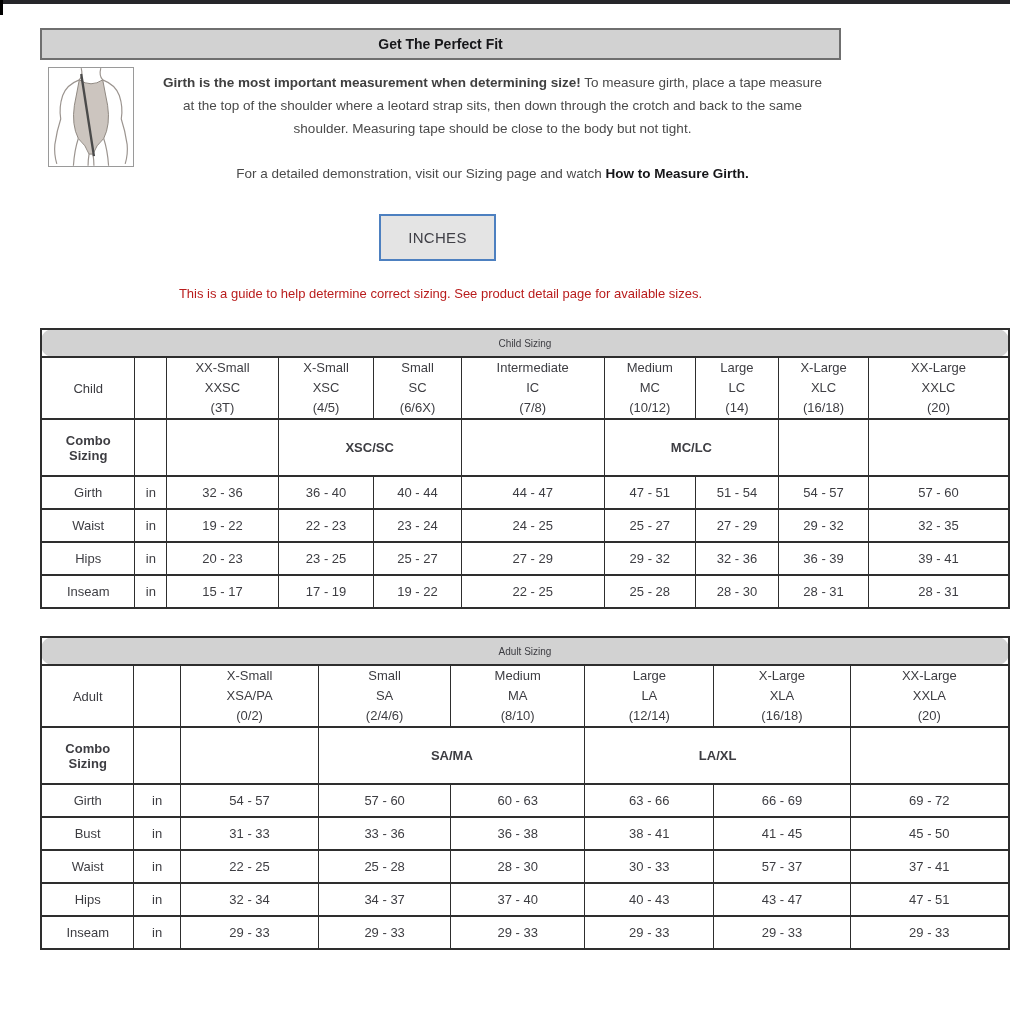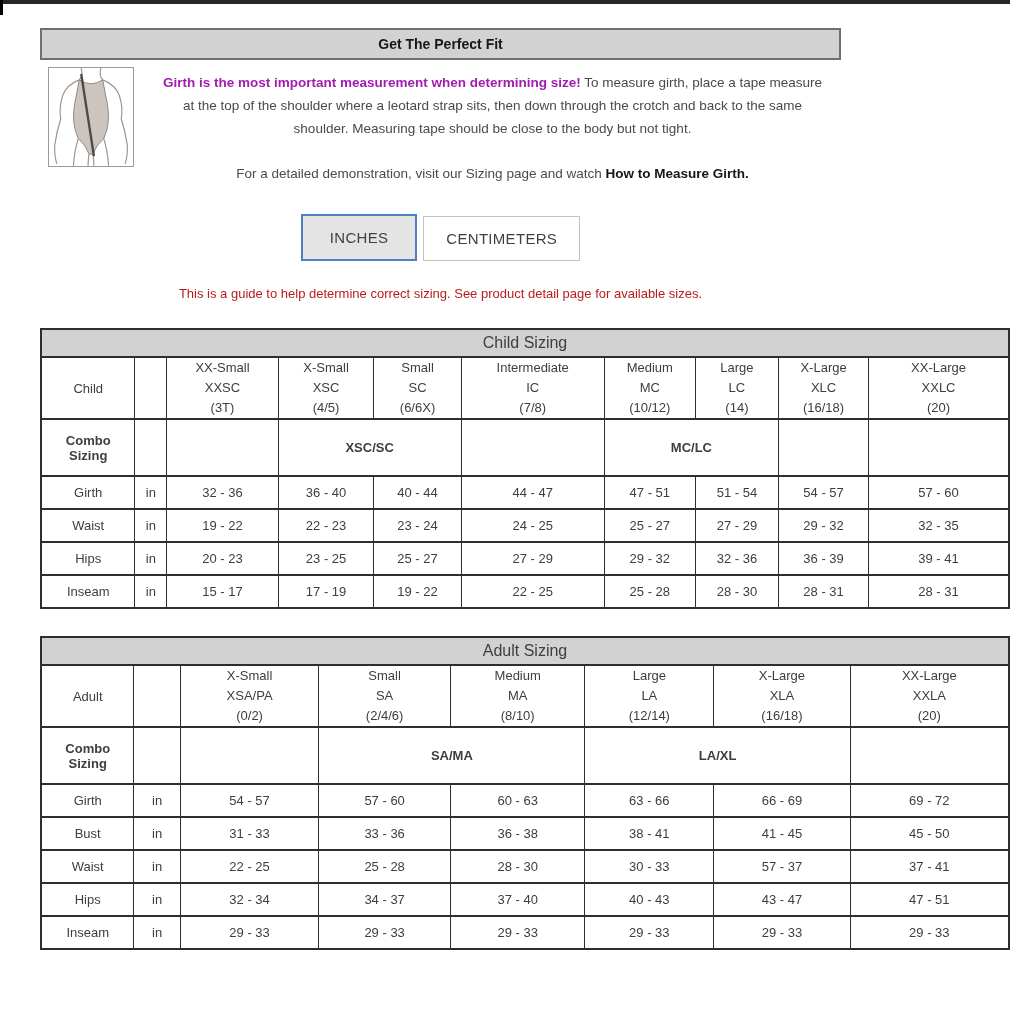--- a/index.html
+++ b/index.html
@@ -17,21 +17,21 @@
     font-weight:bold;font-size:14px;color:#17171a;
   }
 
   .intro-row{display:flex;margin-top:5px;}
   .icon-box{
     flex:0 0 auto;width:84px;height:98px;border:1px solid #9a9a9a;
     margin:2px 10px 0 8px;background:#fff;
   }
   .text-col{flex:1;text-align:center;}
   .girth-text{margin:6px 18px 0 18px;font-size:13.5px;line-height:23px;color:#4a4a4a;}
-  .girth-text b{color:#a21caf;}
+  .girth-text b{color:#404040;}
   .demo-line{margin:26px 0 0 0;font-size:13.5px;color:#4a4a4a;}
   .demo-line b{color:#151518;}
 
   .btn-row{margin-top:33px;display:flex;justify-content:center;align-items:flex-end;}
   .unit-btn{
     font-family:"Liberation Sans",sans-serif;font-size:15px;color:#3f3f46;
     background:#fff;border:1px solid #c3c3c3;padding:13px 22px;cursor:pointer;
     letter-spacing:.3px;
   }
   .unit-btn.selected{
@@ -44,21 +44,21 @@
     width:970px;border-collapse:collapse;table-layout:fixed;
     margin-top:27px;font-size:13px;
   }
   .size-table td,.size-table th{
     border:1px solid #2e2e2e;border-top-width:2px;border-bottom-width:2px;
     text-align:center;vertical-align:middle;padding:0 3px;
     font-weight:normal;color:#3d3d42;overflow:hidden;
   }
   .size-table{border:2px solid #2e2e2e;}
   .table-title{
-    background:#d2d2d2;height:26px;font-weight:bold;color:#17171a;font-size:16px;
+    background:#d2d2d2;height:26px;font-weight:bold;color:#17171a;font-size:10px;border-radius:12px;
   }
   .col-head{font-weight:bold;color:#1d1d21;padding:7px 2px;}
   .col-head div{line-height:20px;}
   .group-label,.row-label,.combo-label{font-weight:bold;color:#17171a;}
   .combo-row td,.combo-row th{height:55px;font-weight:bold;}
   .combo-cell{color:#4a4a4a;}
   .data-row td,.data-row th{height:31px;}
 </style>
 </head>
 <body>
@@ -90,21 +90,20 @@
       </svg>
     </div>
     <div class="text-col">
       <p class="girth-text"><b>Girth is the most important measurement when determining size!</b><span> To measure girth, place a tape measure at the top of the shoulder where a leotard strap sits, then down through the crotch and back to the same shoulder. Measuring tape should be close to the body but not tight.</span></p>
       <p class="demo-line"><span>For a detailed demonstration, visit our Sizing page and watch </span><b>How to Measure Girth.</b></p>
     </div>
   </div>
 
   <div class="btn-row">
     <button class="unit-btn selected">INCHES</button>
-    <button class="unit-btn">CENTIMETERS</button>
   </div>
 
   <p class="note">This is a guide to help determine correct sizing. See product detail page for available sizes.</p>
 
   <table class="size-table">
       <colgroup>
         <col style="width: 9.7%;">
         <col style="width: 3.3%;">
         <col style="width: 11.5%;">
         <col style="width: 9.9%;">

